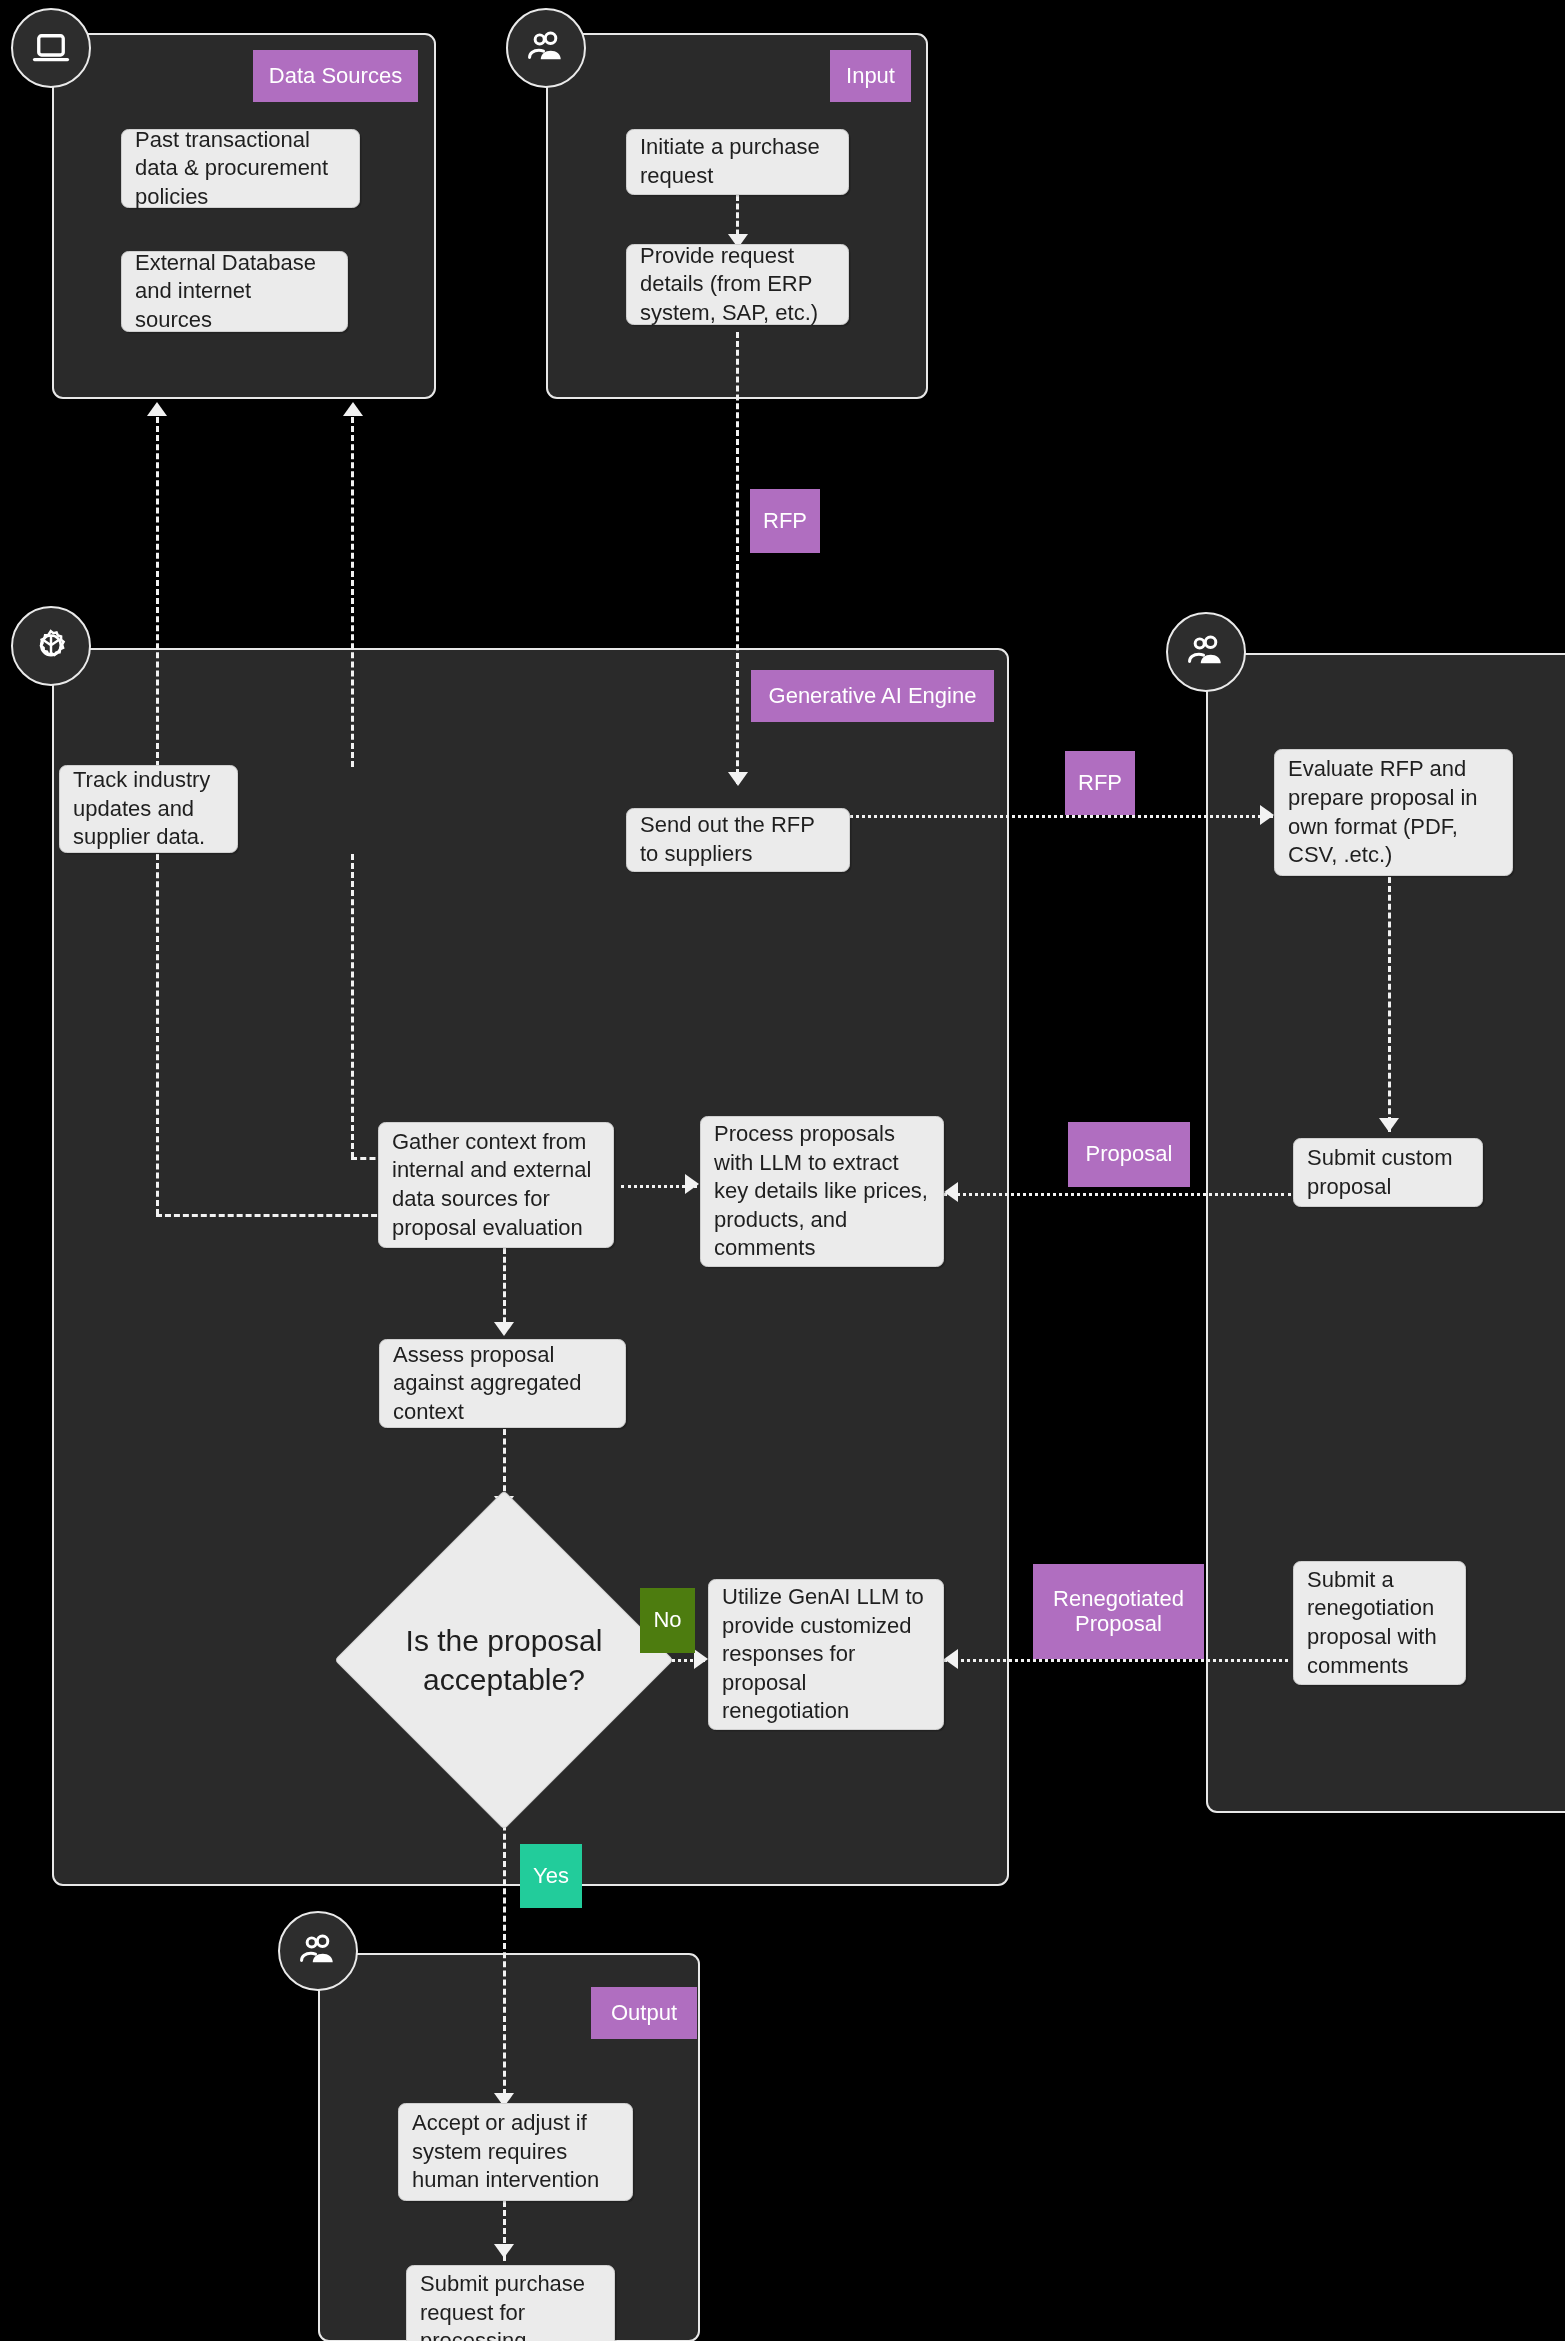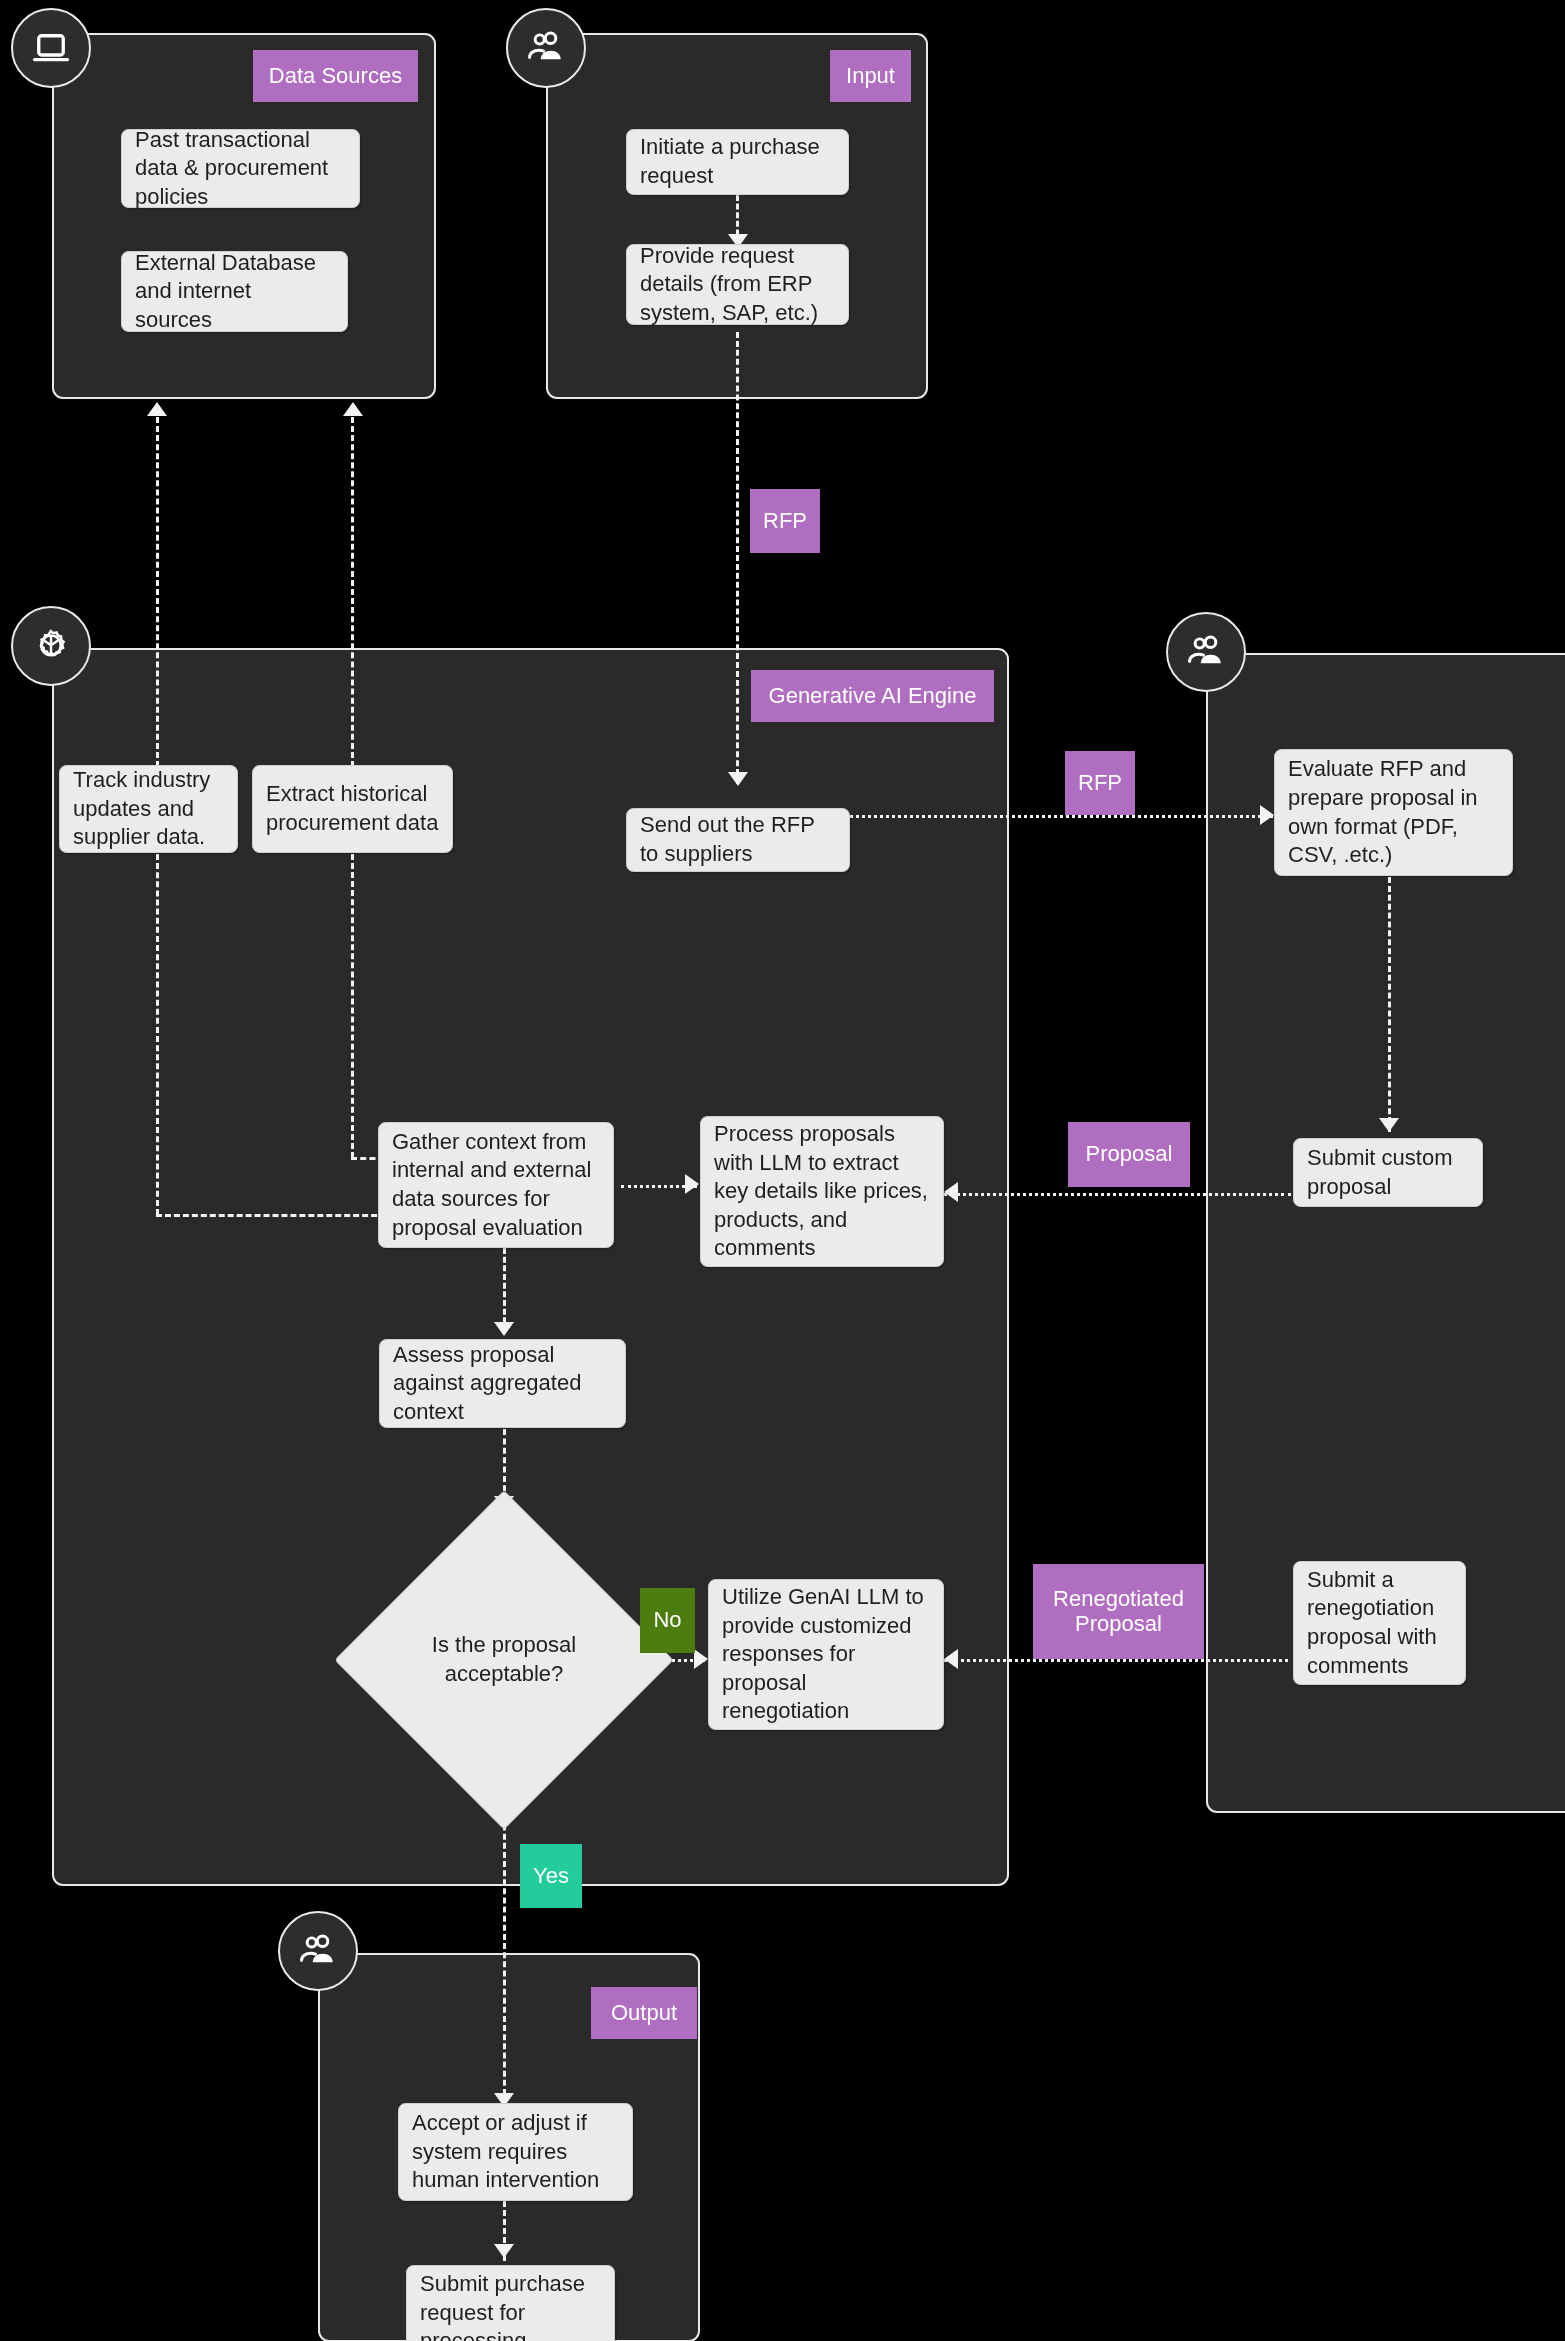--- a/index.html
+++ b/index.html
@@ -72,21 +72,21 @@
     border:1.6px solid #cfcfcf;
     box-sizing:border-box;
     transform:rotate(45deg);
     border-radius:4.3px;
   }
   .diamond .txt{
     position:absolute;inset:0;
     display:flex;align-items:center;justify-content:center;
     text-align:center;
     color:#1f1f1f;
-    font-size:22px;
+    font-size:30px;
     line-height:1.3;
     z-index:2;
   }
   
   .edge-v{
     position:absolute;
     width:0;
     border-left:3.3px dashed #f2f2f2;
     z-index:10;
   }
@@ -188,23 +188,20 @@
         <circle cx="12" cy="11.6" r="5.6"></circle>
         <path d="M12 6v11.2M12 11.6l-4.4-3M12 11.6l4.4-3" stroke-width="1.4"></path>
       </svg>
     </span>
   </div>
   <div class="lane-title" style="left:751px;top:670px;width:243px;height:52px;">Generative AI Engine</div>
 
   <div class="node" style="left:59px;top:765px;width:179px;height:88px;">
     <span>Track industry updates and supplier data.</span>
   </div>
-  <div class="node" style="left:252px;top:765px;width:201px;height:88px;">
-    <span>Extract historical procurement data</span>
-  </div>
 
   <div class="edge-v" style="left:156px;top:417px;height:350px;"></div>
   <div class="arrow-u" style="left:147px;top:402px;"></div>
 
   <div class="edge-v" style="left:351px;top:417px;height:350px;"></div>
   <div class="arrow-u" style="left:343px;top:402px;"></div>
 
   <div class="edge-v" style="left:156px;top:854px;height:361px;"></div>
   <div class="edge-h" style="left:156px;top:1214px;width:239px;"></div>
   <div class="arrow-r" style="left:380px;top:1204px;"></div>

